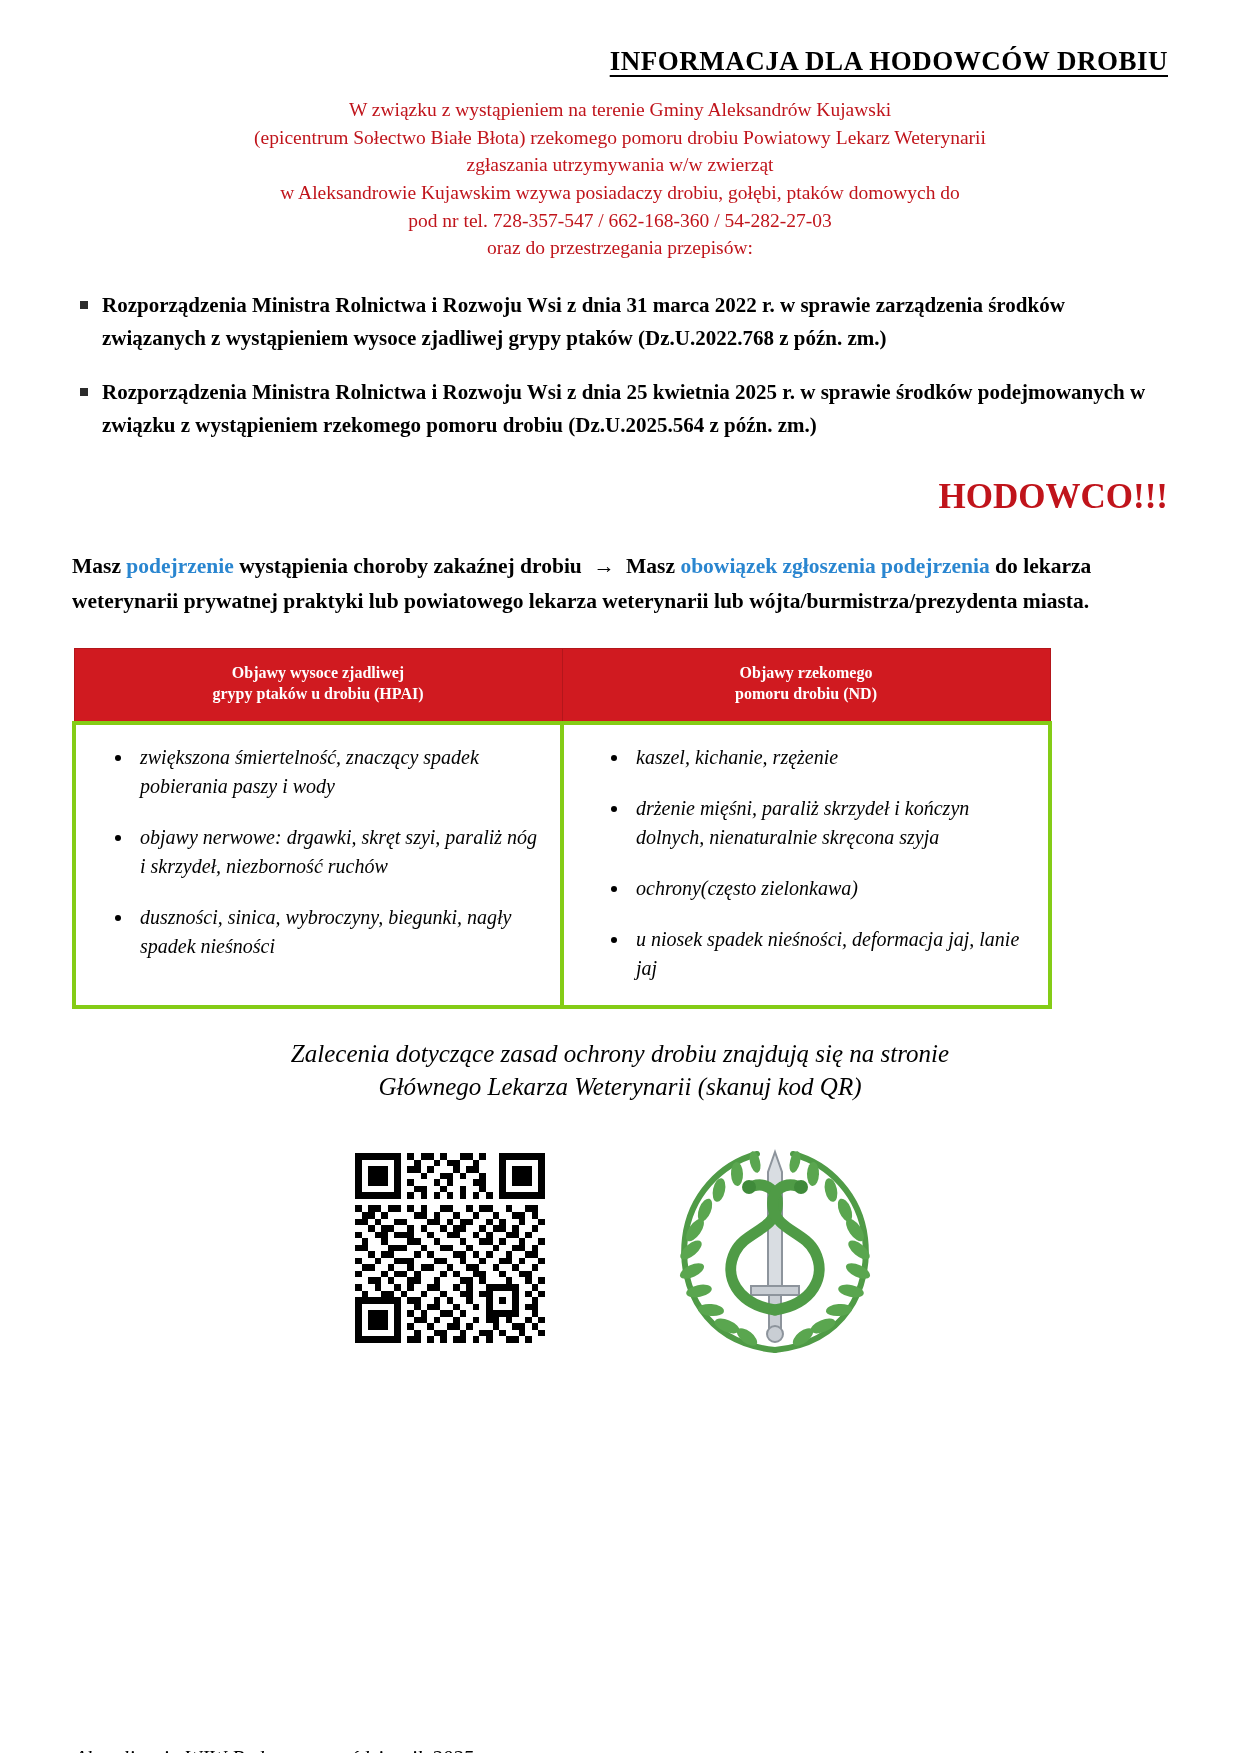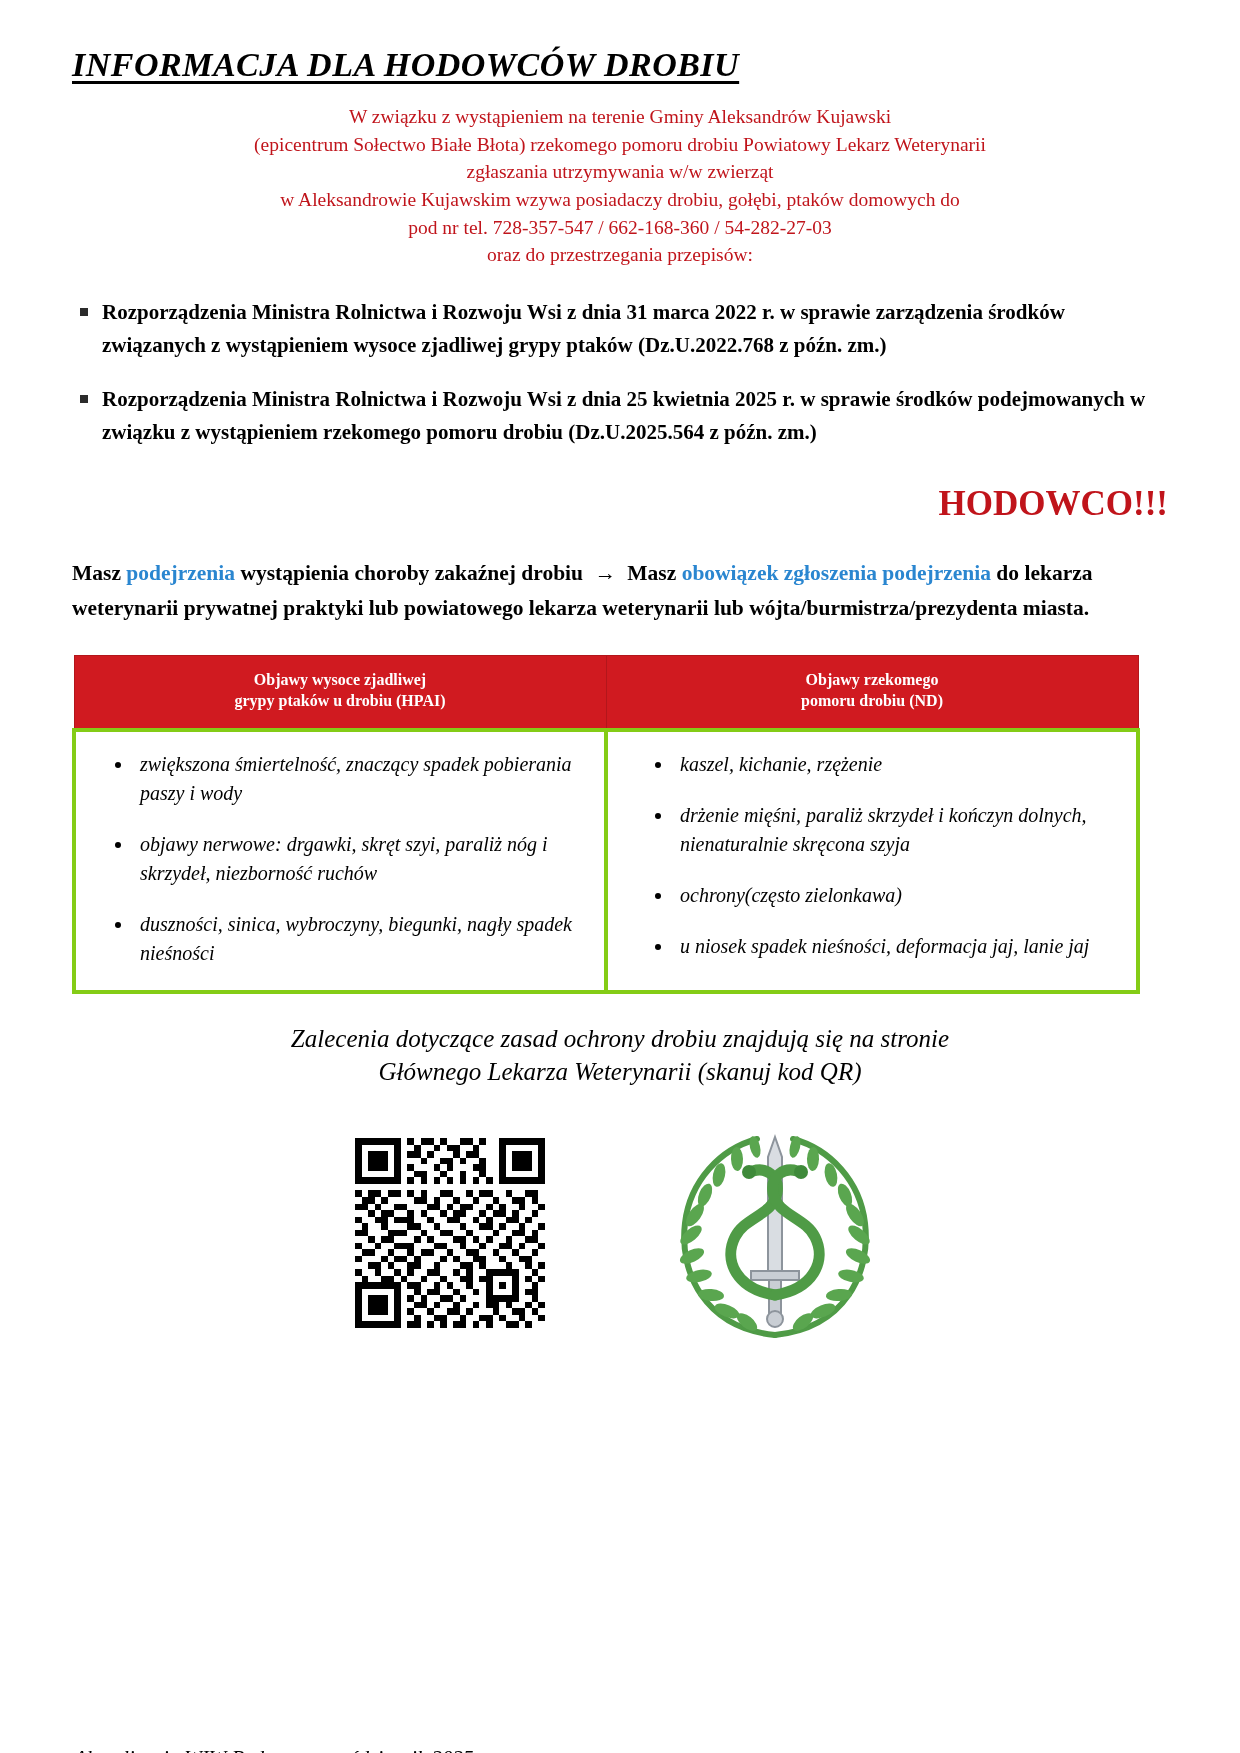--- a/index.html
+++ b/index.html
@@ -18,29 +18,28 @@
   .page {
     position: relative;
     width: 1240px;
     height: 1753px;
     box-sizing: border-box;
     padding: 0 72px;
   }
 
   
   .doc-title {
-    text-align: left;
+    text-align: right;
     font-weight: bold;
-    font-size: 34px;
+    font-size: 27px;
     letter-spacing: 0.5px;
     text-decoration: underline;
     text-underline-offset: 5px;
     margin: 46px 0 0 0;
     color: #000;
-    font-style: italic;
   }
 
   
   .intro {
     color: #c0141b;
     font-weight: normal;
     text-align: center;
     font-size: 19.5px;
     line-height: 1.42;
     margin: 19px 0 0 0;
@@ -87,21 +86,21 @@
     margin: 32px 0 0 0;
   }
   .statement .blue { color: #2a86d0; }
   .statement .arrow { font-weight: bold; padding: 0 6px; }
 
   
   .symptoms {
     margin: 30px 0 16px 0;
     border: 1px solid #333;
     border-collapse: collapse;
-    width: 1068px;
+    width: 980px;
     margin-left: 0;
     table-layout: fixed;
   }
   .symptoms th {
     background: #d01a20;
     color: #ffffff;
     font-size: 16px;
     font-weight: bold;
     padding: 14px 8px 16px 8px;
     border: 1px solid #b3161b;
@@ -188,21 +187,21 @@
     </li>
     <li>
       <span class="sq"></span>
       <span>Rozporządzenia Ministra Rolnictwa i Rozwoju Wsi z dnia 25 kwietnia 2025 r. w sprawie środków podejmowanych w związku z wystąpieniem rzekomego pomoru drobiu (Dz.U.2025.564 z późn. zm.)</span>
     </li>
   </ul>
 
   <div class="hodowco">HODOWCO!!!</div>
 
   <p class="statement">
-    <span>Masz </span><span class="blue">podejrzenia</span><span> wystąpienia choroby zakaźnej drobiu </span><span class="arrow">→</span><span> Masz </span><span class="blue">obowiązek zgłoszenia podejrzenia</span><span> do lekarza weterynarii prywatnej praktyki lub powiatowego lekarza weterynarii lub  wójta/burmistrza/prezydenta miasta.</span>
+    <span>Masz </span><span class="blue">podejrzenie</span><span> wystąpienia choroby zakaźnej drobiu </span><span class="arrow">→</span><span> Masz </span><span class="blue">obowiązek zgłoszenia podejrzenia</span><span> do lekarza weterynarii prywatnej praktyki lub powiatowego lekarza weterynarii lub  wójta/burmistrza/prezydenta miasta.</span>
   </p>
 
   <table class="symptoms">
     <thead>
       <tr>
         <th>
           <span class="thline">Objawy wysoce zjadliwej</span>
           <span class="thline">grypy ptaków u drobiu (HPAI)</span>
         </th>
         <th>

